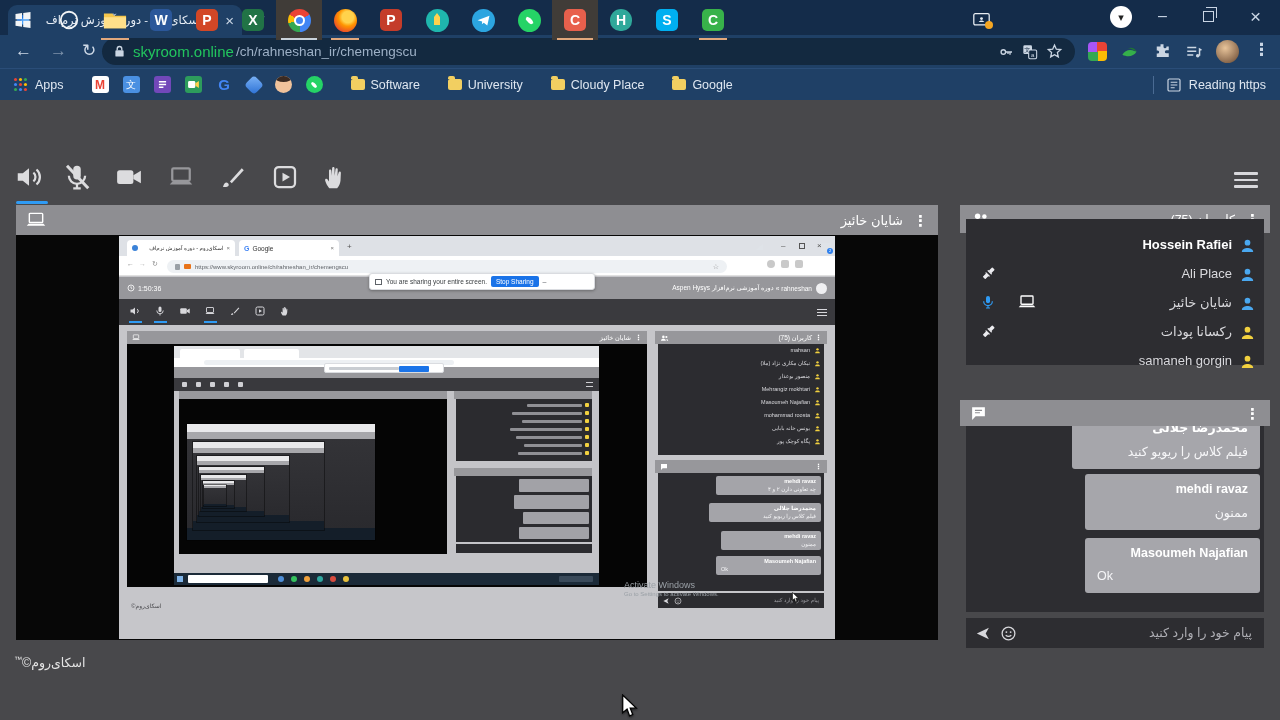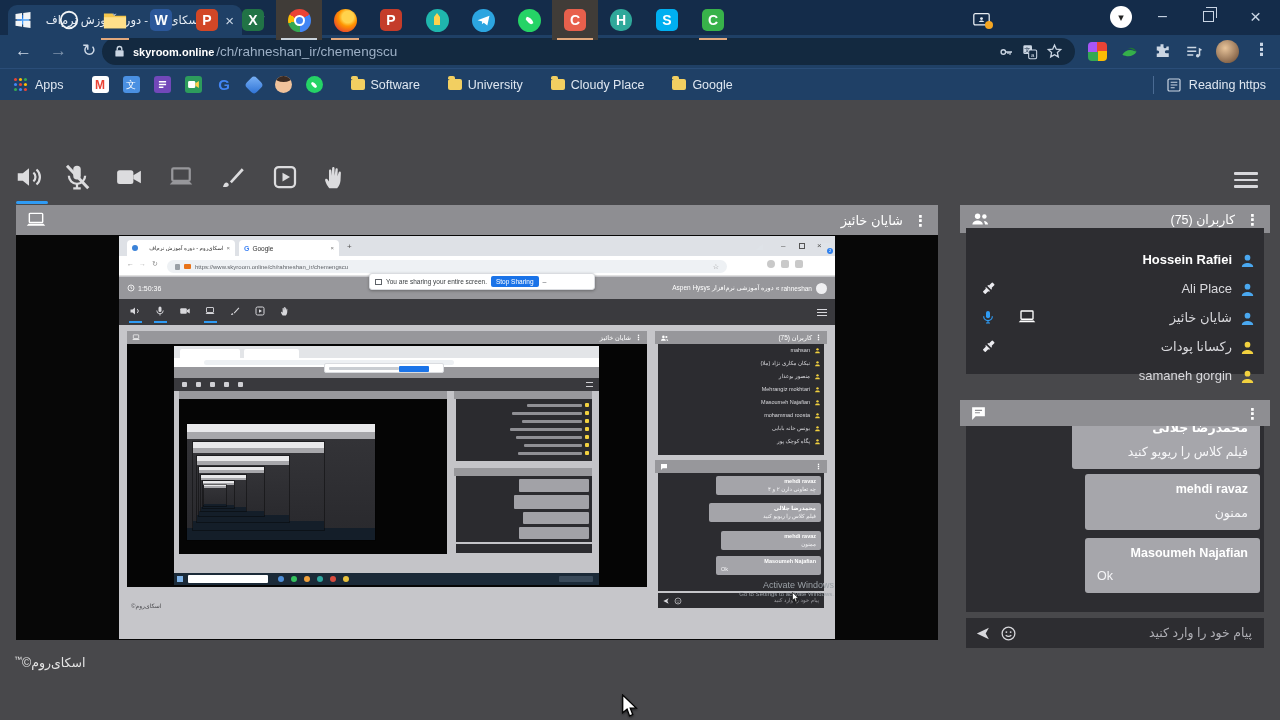--- a/index.html
+++ b/index.html
@@ -16,21 +16,21 @@
   .tab{left:8px;top:5px;width:234px;height:30px;background:#1f4066;border-radius:9px 9px 0 0;
     display:flex;align-items:center;padding:0 8px;gap:6px}
   .tabtitle{flex:1;font-size:11.5px;color:#e8eef6;white-space:nowrap;overflow:hidden;text-align:right}
   .glyphbtn{color:#c9d5e4;font-size:15px;line-height:1;cursor:default}
   .toolbar{left:0;top:35px;width:1280px;height:33px;background:#1f4066}
   .bookbar{left:0;top:68px;width:1280px;height:32px;background:#1f4066;border-top:1px solid #2a4d78}
   .navg{font-size:17px;color:#cdd8e6;line-height:1}
   .dim{color:#7e93ab}
   .pill{left:102px;top:38px;width:973px;height:27px;background:#132940;border-radius:14px;
     display:flex;align-items:center;padding:0 12px;gap:8px}
-  .urld{font-size:11px;font-weight:bold;color:#ffffff}
+  .urld{font-size:15px;font-weight:normal;color:#22c55e}
   .urlp{font-size:13.5px;color:#9db0c6}
   .fold{width:14px;height:11px;background:#f2cf61;border-radius:2px;position:relative}
   .fold:before{content:"";position:absolute;left:0;top:-3px;width:7px;height:3px;background:#f2cf61;border-radius:2px 2px 0 0}
   .bklbl{font-size:12.5px;color:#dfe7f1;margin:0 14px 0 6px}
   .fav{width:17px;height:17px;border-radius:3px;margin-left:14px;flex:0 0 auto}
   .circ{border-radius:50%}
 
   
   .skhead{left:0;top:108px;width:1280px;height:42px;background:#8e8e92;display:flex;align-items:center;padding:0 14px}
   .timer{font-size:15px;color:#fff;margin-left:8px}
@@ -79,21 +79,21 @@
   .mtoolu{position:absolute;left:0;bottom:-4px;width:13px;height:2px;background:#2f9bf4}
   .l1ph{background:#97979b;display:flex;align-items:center;padding:0 5px;color:#fff;position:absolute}
   .l1dark{background:#2c2c30;position:absolute}
   .l1un{position:absolute;right:14px;font-size:5.5px;color:#dadade;white-space:nowrap}
   .ydot{position:absolute;right:3px;width:7px;height:7px}
   .mbub{position:absolute;right:3px;background:#a4a4a9;border-radius:2px;padding:2px 5px 3px;font-size:5.5px;color:#fff}
   .mbn{font-weight:bold;text-align:right;white-space:nowrap}
   .mbt{color:#f4f4f6;margin-top:2px;text-align:right}
   .l1task{left:0;top:381px;width:716px;height:22px;background:#1b2a38;display:flex;align-items:center;gap:4px;padding:0 4px}
   .ldot{width:11px;height:11px;border-radius:3px;flex:0 0 auto}
-  .activ{position:absolute;left:505px;top:344px;width:210px;text-align:right;z-index:6;color:#9aa0a6}
+  .activ{position:absolute;left:505px;top:344px;width:210px;text-align:left;z-index:6;color:#9aa0a6}
 
   
   .lvl2{left:47px;top:2px;width:425px;height:239px;background:#c4c4c8;overflow:hidden}
   .tframe{position:absolute;left:3%;right:27%;top:16%;bottom:9%;
     background:linear-gradient(180deg,#e9e9eb 0%,#e9e9eb 7%,#a7a7ab 7%,#a7a7ab 13%,#333337 13%,#2a2a2e 90%,#141e29 90%,#141e29 100%);
     box-shadow:0 0 0 1px rgba(0,0,0,.4)}
   .gline{background:#8f8f94;border-radius:1px;position:absolute}
 
   .cursor{filter:drop-shadow(0 1px 1px rgba(0,0,0,.6));z-index:50}
 </style>
@@ -666,21 +666,21 @@
           <circle cx="9" cy="6.5" r="3.4" fill="#fff"></circle>
           <path d="M2.5 17c0-3.4 3.8-5 6.5-5s6.5 1.6 6.5 5z" fill="#fff"></path>
           <circle cx="17.5" cy="7" r="2.8" fill="#fff"></circle>
           <path d="M17 12.6c2.6.2 5 1.6 5 4.4h-3.6z" fill="#fff"></path>
         </svg>
     </span>
     <span style="flex:1"></span>
     <span class="rtl" style="font-size:12.5px">کاربران (75)</span>
     <span class="kebab" style="margin-left:10px">⋮</span>
   </div>
-  <div class="ab ulist" style="left:966px;top:228px;width:298px;height:146px;padding-top:18px">
+  <div class="ab ulist" style="left:966px;top:219px;width:298px;height:146px;padding-top:12px">
     <div class="urow">
       <span class="uname" style="font-weight:bold;color:#fff">Hossein Rafiei</span>
       <span class="ab" style="right:8px;top:6px">
           <svg width="17" height="17" viewBox="0 0 24 24">
             <circle cx="12" cy="8" r="4" fill="#4aa8f0"></circle>
             <path d="M4 21c0-4 4.5-5.5 8-5.5s8 1.5 8 5.5z" fill="#4aa8f0"></path>
           </svg>
         </span>
     </div>
     <div class="urow">

